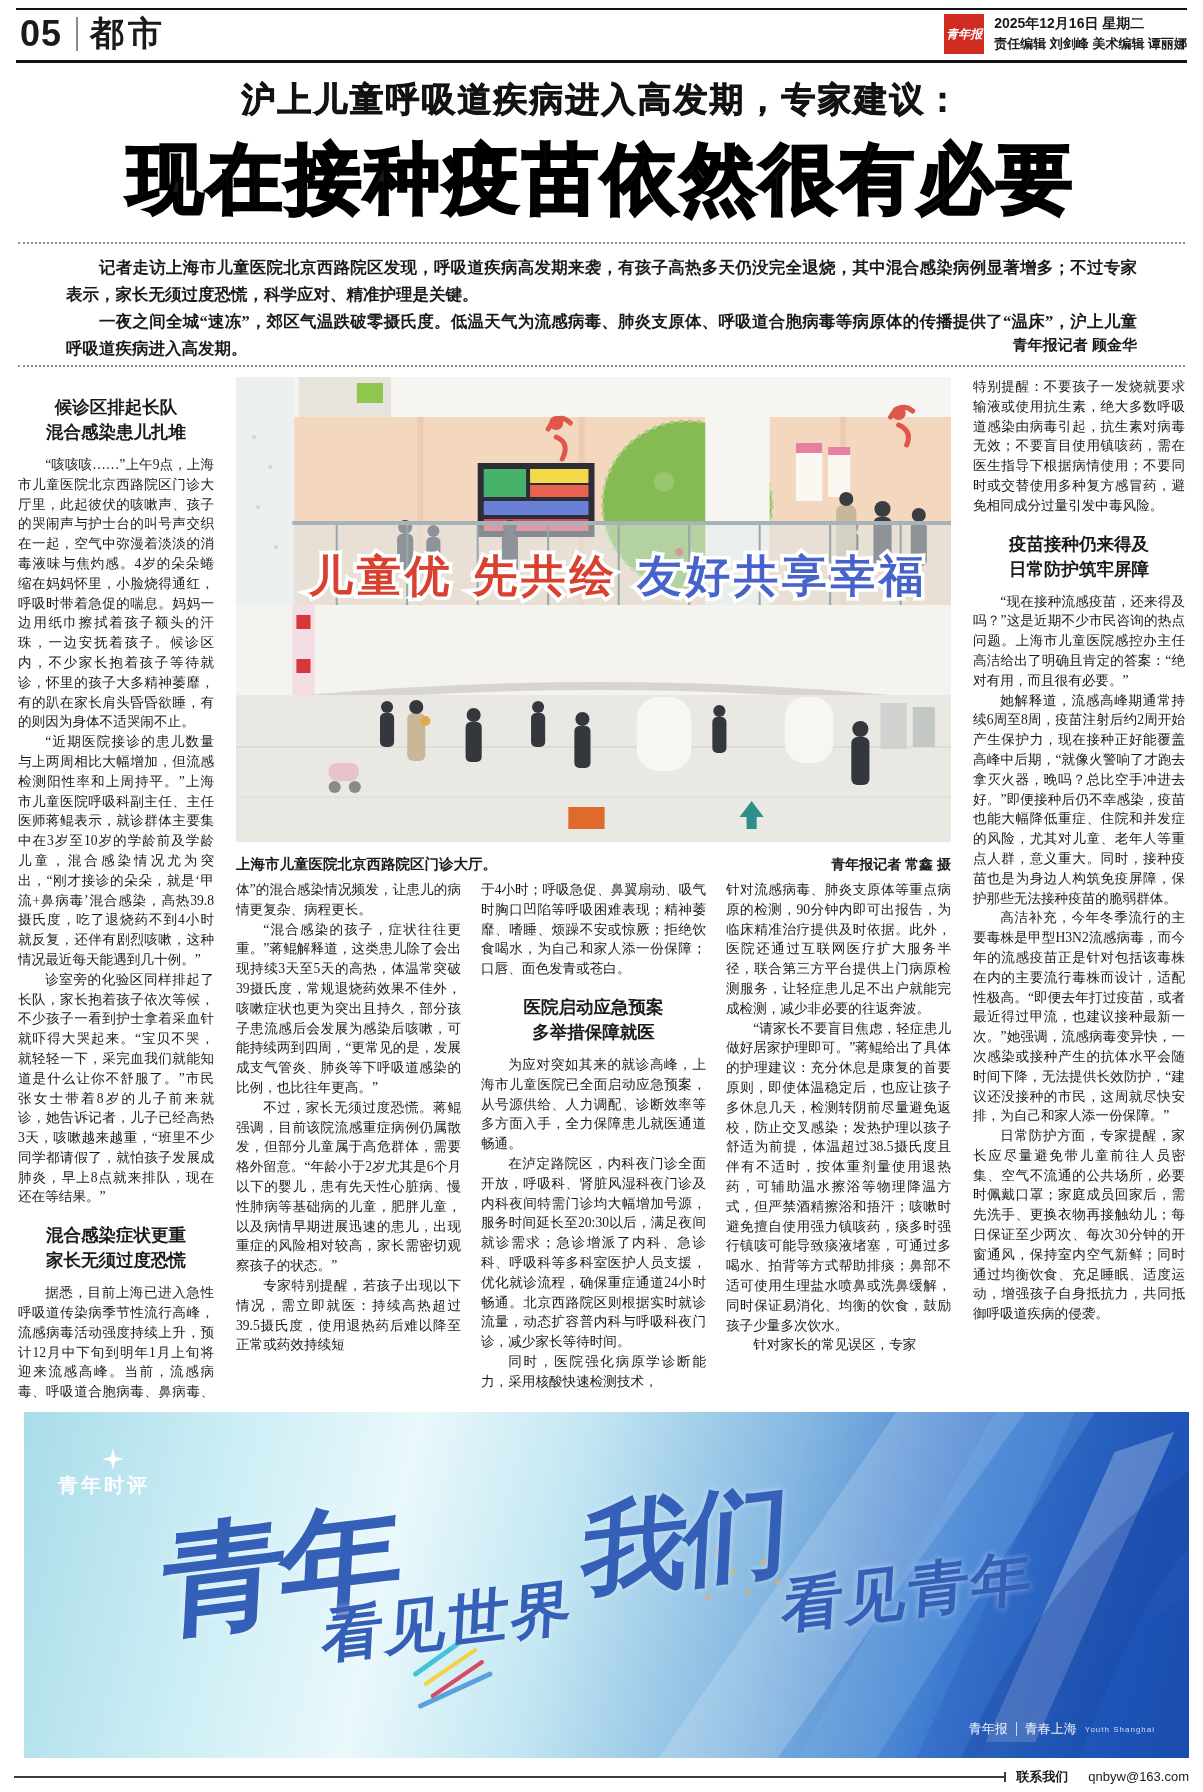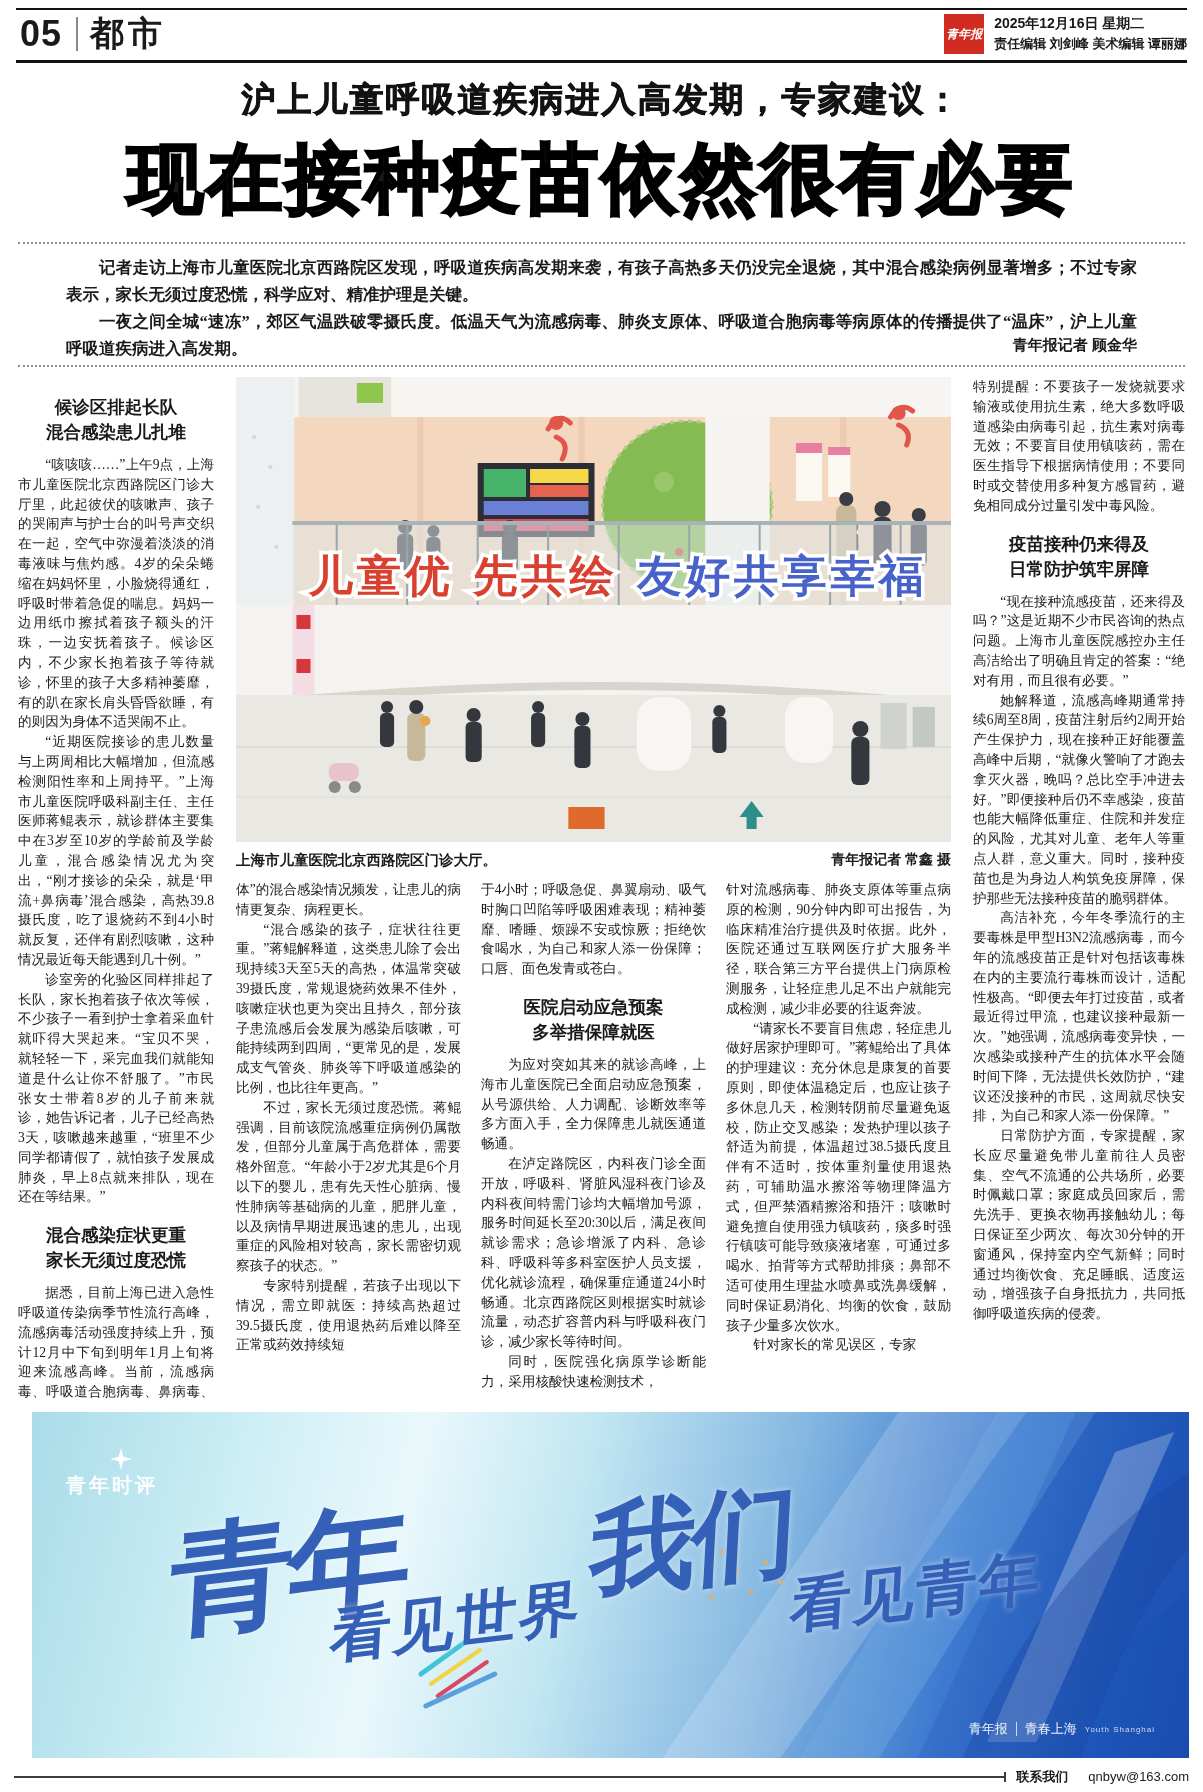--- a/index.html
+++ b/index.html
@@ -46,28 +46,28 @@
 
   .subhead { font-family:"Liberation Sans", sans-serif; font-weight:bold; font-size:17.5px; line-height:25px;
     text-align:center; margin:16px 0 10px 0; }
   .subhead.first { margin-top:18px; }
   .col p.body { font-size:13.6px; line-height:19.8px; text-align:justify; text-indent:2em; }
   .col p.noindent { text-indent:0; }
 
   
   .photo-wrap { width:100%; height:465px; overflow:hidden; background:#eee; }
   .photo-wrap svg { display:block; }
-  .caption-row { display:flex; justify-content:space-between; align-items:center; height:32px; padding-top:4px; }
+  .caption-row { display:flex; justify-content:space-between; align-items:flex-end; height:32px; padding-top:4px; }
   .caption { font-size:14.5px; font-weight:700; }
   .credit { font-family:"Liberation Sans", sans-serif; font-size:14px; font-weight:bold; }
   .mid-cols { display:flex; gap:20px; flex:1; margin-top:6px; overflow:hidden; }
   .mid-cols .col { flex:1; }
 
   
-  .banner { position:absolute; left:32px; right:14px; top:1412px; height:346px; overflow:hidden;
+  .banner { position:absolute; left:24px; right:14px; top:1412px; height:346px; overflow:hidden;
     background:linear-gradient(103deg,#a9dcE9 0%,#cdeef5 18%,#e9f8fb 32%,#c2e6f2 46%,#84b7e1 63%,#3c79cf 79%,#1d55b8 92%,#1a4cae 100%); }
   .banner-logo { position:absolute; left:34px; top:36px; color:#fff; font-family:"Liberation Sans", sans-serif; }
   .banner-logo .star { display:block; margin-left:44px; margin-bottom:2px; }
   .banner-logo .logo-text { font-size:20px; letter-spacing:3px; font-weight:bold; opacity:.95; }
   .slogan span { position:absolute; color:#3560b8; font-family:"DejaVu Sans", sans-serif; font-weight:900;
     transform:skewX(-10deg) rotate(-7deg); text-shadow:0 0 6px rgba(255,255,255,.5); }
   .s1 { left:140px; top:78px;  font-size:122px; letter-spacing:-6px; }
   .s2 { left:300px; top:170px; font-size:60px;  letter-spacing:2px; }
   .s3 { left:560px; top:60px;  font-size:104px; letter-spacing:-4px; }
   .s4 { left:760px; top:140px; font-size:60px;  letter-spacing:2px; }

